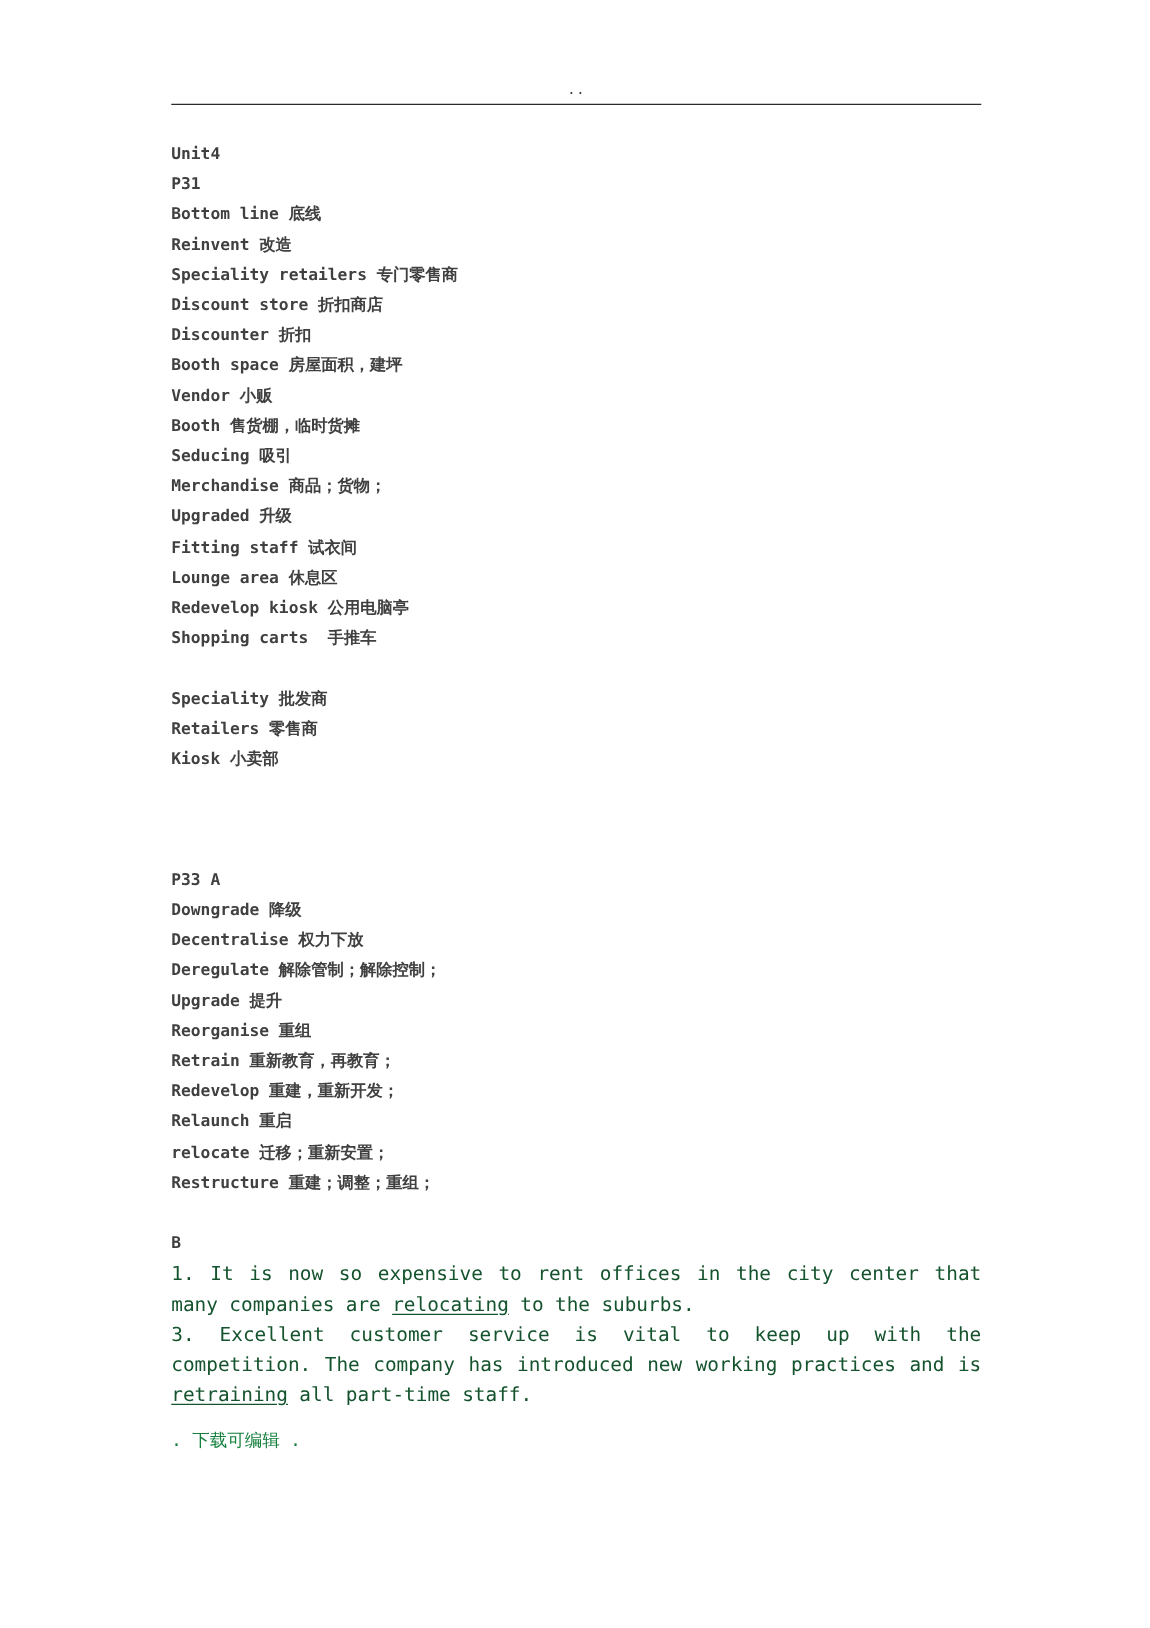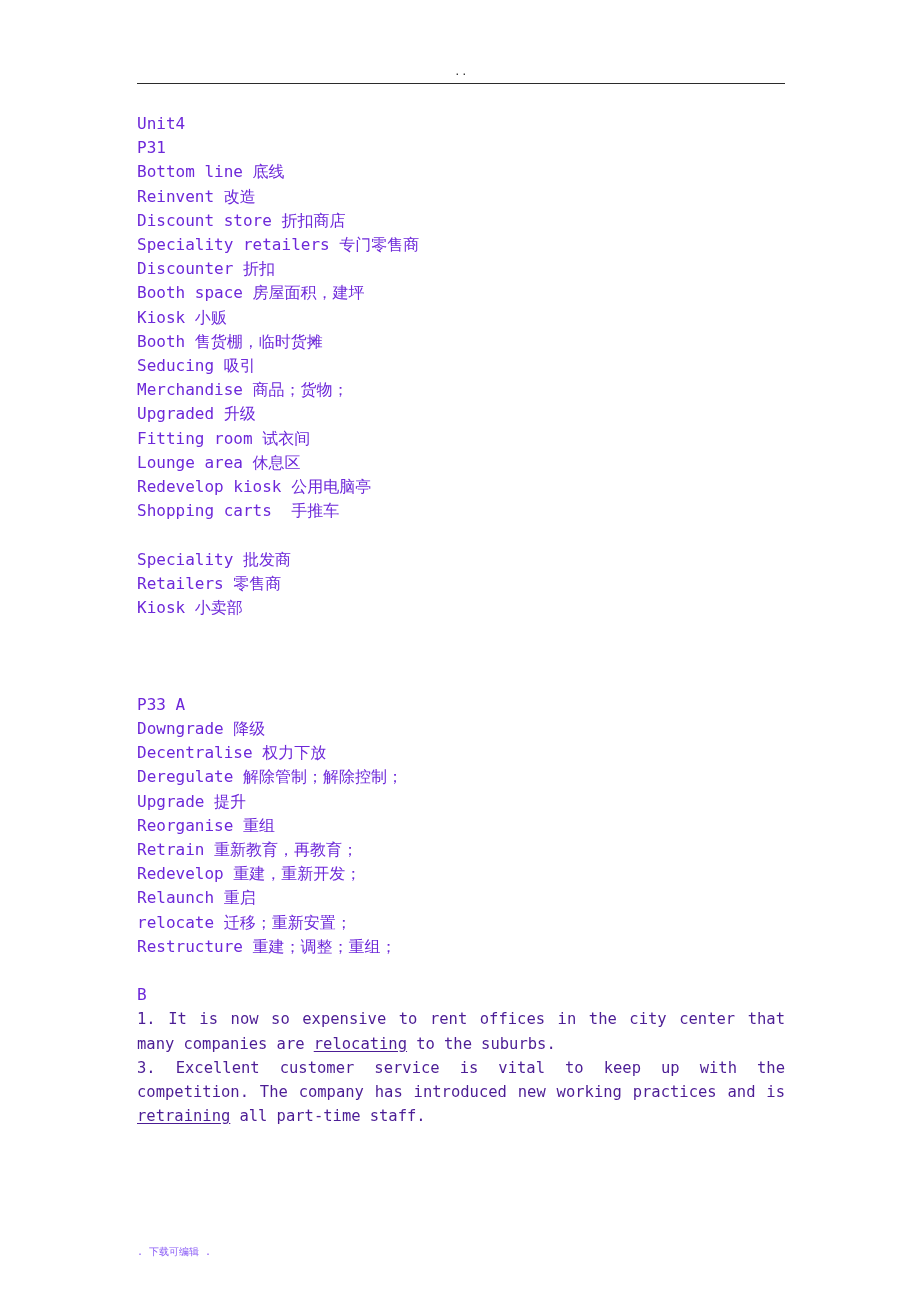--- a/index.html
+++ b/index.html
@@ -54,57 +54,58 @@
 
   
   .content {
     position: absolute;
     left: 137px;
     top: 112px;
     width: 648px;
   }
 
   .tline {
-    font-size: 16px;
+    font-size: 13px;
     line-height: 24.2px;
     white-space: pre;
-    color: #6d28d9;
+    color: #404040;
     letter-spacing: 0px;
+    font-weight: bold;
   }
 
   .spacer-sm { height: 24.2px; }
   .spacer-md { height: 48.4px; }
 
   
 
   
   .para {
     font-size: 15.5px;
     line-height: 24.2px;
-    color: #4c1d95;
+    color: #14532d;
     text-align: justify;
     text-justify: inter-word;
     width: 648px;
     margin: 0;
     word-spacing: -0.2px;
   }
   .para .u {
     text-decoration: underline;
     text-underline-offset: 2px;
   }
 
   
   .footer {
     position: absolute;
     left: 137px;
-    top: 1243px;
+    top: 1144px;
     width: 648px;
-    font-size: 10px;
+    font-size: 14px;
     line-height: 18px;
-    color: #8b5cf6;
+    color: #15803d;
     white-space: pre;
   }
 </style>
 </head>
 <body>
 
 <div class="page">
 
   <div class="header-zone">
     <div class="header-mark">..</div>
@@ -112,30 +113,30 @@
   </div>
 
   <div class="content">
 
     <div class="tline">Unit4</div>
     <div class="tline">P31</div>
 
     <div id="vocab-p31">
         <div class="tline">Bottom line 底线</div>
         <div class="tline">Reinvent 改造</div>
+        <div class="tline">Speciality retailers 专门零售商</div>
         <div class="tline">Discount store 折扣商店</div>
-        <div class="tline">Speciality retailers 专门零售商</div>
         <div class="tline">Discounter 折扣</div>
         <div class="tline">Booth space 房屋面积，建坪</div>
-        <div class="tline">Kiosk 小贩</div>
+        <div class="tline">Vendor 小贩</div>
         <div class="tline">Booth 售货棚，临时货摊</div>
         <div class="tline">Seducing 吸引</div>
         <div class="tline">Merchandise 商品；货物；</div>
         <div class="tline">Upgraded 升级</div>
-        <div class="tline">Fitting room 试衣间</div>
+        <div class="tline">Fitting staff 试衣间</div>
         <div class="tline">Lounge area 休息区</div>
         <div class="tline">Redevelop kiosk 公用电脑亭</div>
         <div class="tline">Shopping carts  手推车</div>
       </div>
 
     <div class="spacer-sm"></div>
 
     <div id="vocab-sellers">
         <div class="tline">Speciality 批发商</div>
         <div class="tline">Retailers 零售商</div>

